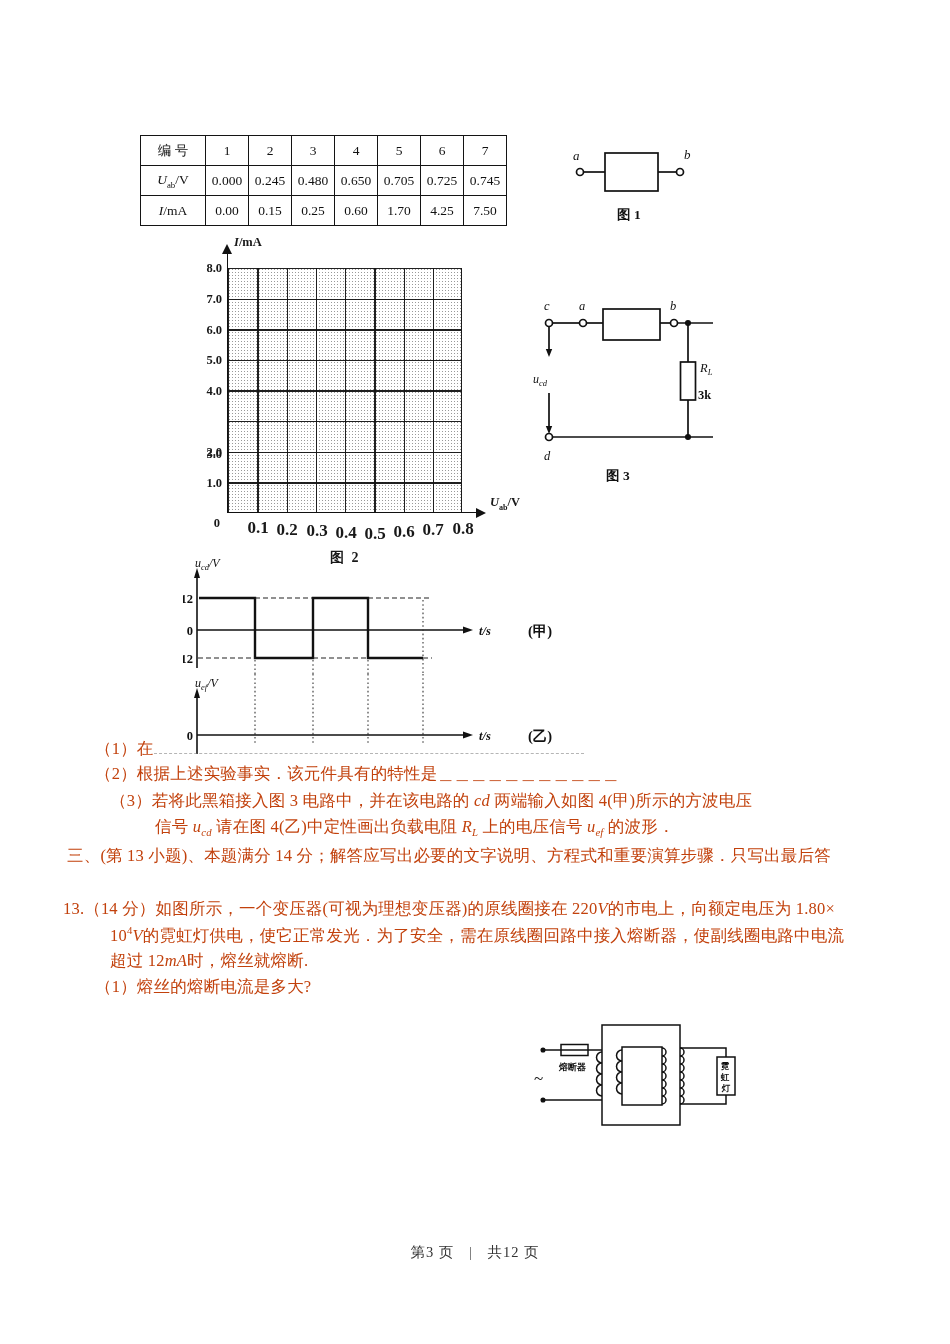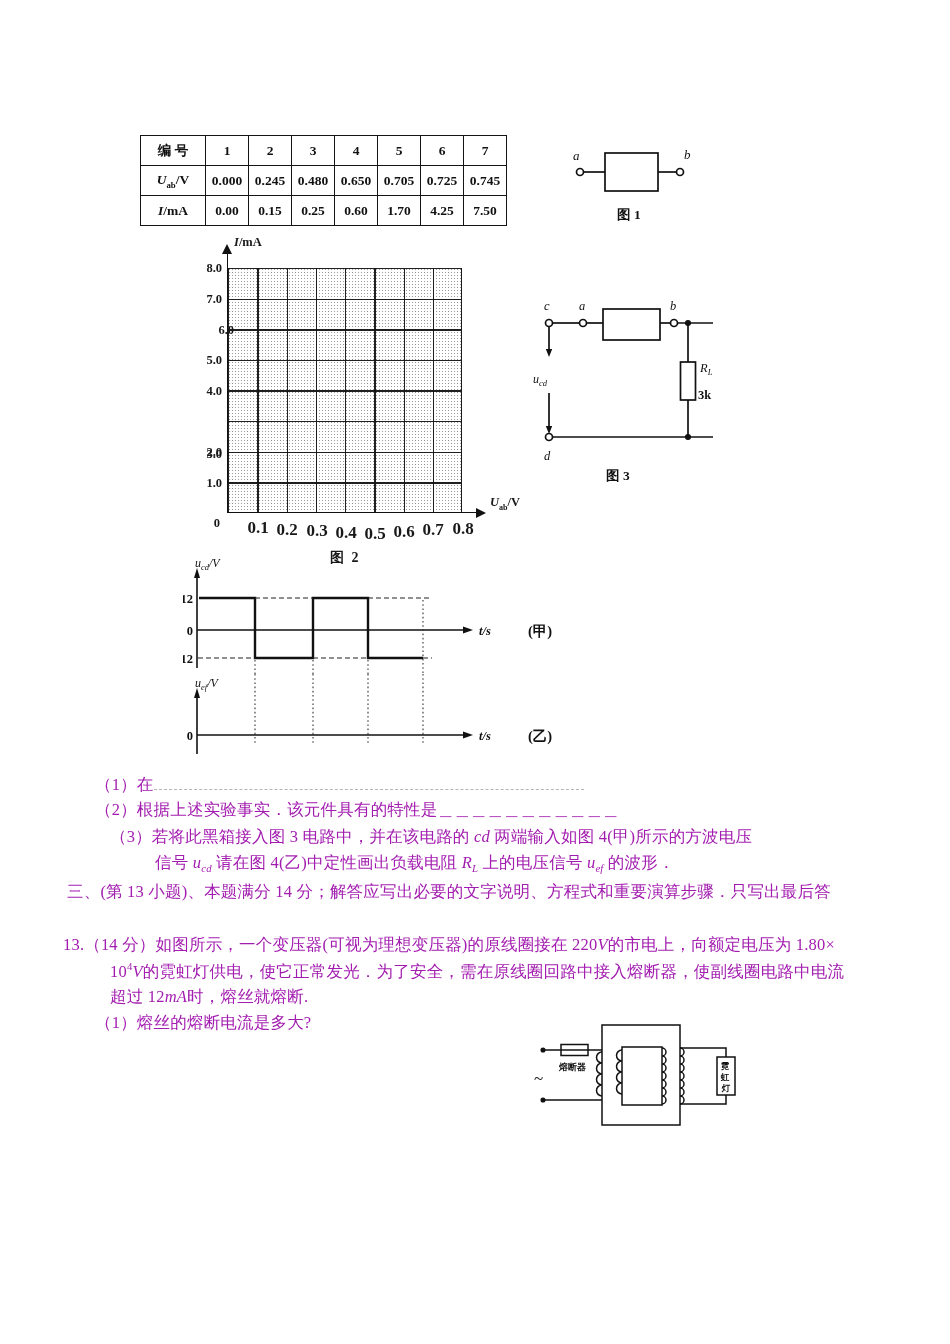--- a/index.html
+++ b/index.html
@@ -2,21 +2,21 @@
 <html><head>
 <meta charset="utf-8">
 <style>
   html,body{margin:0;padding:0;background:#fff;}
   .page{position:relative;width:950px;height:1344px;background:#fff;overflow:hidden;
         font-family:"Liberation Serif","DejaVu Serif",serif;color:#181818;}
   .abs{position:absolute;}
   
   table.dtab{border-collapse:collapse;table-layout:fixed;}
   table.dtab td{border:1.7px solid #141414;text-align:center;vertical-align:middle;
-    height:29px;font-size:13.5px;font-weight:700;padding:0;color:#111;}
+    height:29px;font-size:13.5px;font-weight:400;padding:0;color:#111;}
   table.dtab td.c0{width:64px;}
   table.dtab td.cn{width:42px;}
   .mi{font-style:italic;font-family:"Liberation Serif",serif;}
   sub{font-size:0.65em;} sup{font-size:0.65em;}
   
   .graph-wrap{position:absolute;left:190px;top:237px;width:360px;height:320px;}
   .gp{position:absolute;left:38px;top:31px;width:234px;height:245px;
       border-right:1.6px solid #1a1a1a;box-sizing:border-box;
       background-image:
         repeating-linear-gradient(to right, rgba(20,20,20,.95) 0 1.4px, transparent 1.4px 29.25px),
@@ -26,21 +26,21 @@
   .yaxis{position:absolute;left:36.5px;top:16px;width:1.8px;height:260px;background:#111;}
   .yarrow{position:absolute;left:32px;top:7px;width:0;height:0;
       border-left:5px solid transparent;border-right:5px solid transparent;border-bottom:10px solid #111;}
   .xaxis{position:absolute;left:38px;top:274.5px;width:250px;height:1.8px;background:#111;}
   .xarrow{position:absolute;left:286px;top:270.5px;width:0;height:0;
       border-top:5px solid transparent;border-bottom:5px solid transparent;border-left:10px solid #111;}
   .ytick{position:absolute;width:28px;text-align:right;font-size:12.5px;font-weight:700;}
   .xtick{position:absolute;width:28px;text-align:center;font-size:17px;font-weight:700;}
   .figcap{font-size:14px;font-weight:700;letter-spacing:2px;}
   
-  .tline{position:absolute;font-size:16.5px;white-space:nowrap;letter-spacing:.2px;color:#a21caf;margin-top:36px;}
+  .tline{position:absolute;font-size:16.5px;white-space:nowrap;letter-spacing:.2px;color:#c2410c;}
   .blank{letter-spacing:0;}
   .dots{display:inline-block;width:430px;height:12px;border-bottom:1.6px dashed rgba(120,120,120,.55);}
   
   svg text{font-family:"Liberation Serif","DejaVu Serif",serif;fill:#111;}
   .footer{position:absolute;left:0;right:0;top:1243px;text-align:center;
       font-size:14.5px;color:#333;letter-spacing:1px;}
 </style>
 </head>
 <body>
 
@@ -94,21 +94,21 @@
     <text x="64" y="79" font-size="13.5" font-weight="700">图 1</text>
   </svg>
 
   <div class="graph-wrap">
     <span class="abs" style="left:44px;top:-2px;font-size:12.5px;font-weight:700;"><span class="mi">I</span><span>/mA</span></span>
     <div class="yarrow"></div>
     <div class="yaxis"></div>
     <div class="gp"></div>
     <span class="ytick" style="left:4px;top:24px;">8.0</span>
     <span class="ytick" style="left:4px;top:55px;">7.0</span>
-    <span class="ytick" style="left:16px;top:86px;">6.0</span>
+    <span class="ytick" style="left:4px;top:86px;">6.0</span>
     <span class="ytick" style="left:4px;top:116px;">5.0</span>
     <span class="ytick" style="left:4px;top:147px;">4.0</span>
     <span class="ytick" style="left:4px;top:178px;margin-top:32px;">3.0</span>
     <span class="ytick" style="left:4px;top:208px;">2.0</span>
     <span class="ytick" style="left:4px;top:239px;">1.0</span>
     <div class="xaxis"></div>
     <div class="xarrow"></div>
     <span class="ytick" style="left:0px;top:279px;width:30px;">0</span>
     <span class="xtick" style="left:54px;top:281px;">0.1</span>
     <span class="xtick" style="left:83px;top:283px;">0.2</span>
@@ -233,14 +233,19 @@
     </g>
     <text x="1" y="66" font-size="17">~</text>
     <text x="26" y="52" font-size="9" font-weight="700">熔断器</text>
     <text x="193" y="51" font-size="8.5" font-weight="700" text-anchor="middle">
       <tspan x="193">霓</tspan>
       <tspan x="193" dy="11">虹</tspan>
       <tspan x="193" dy="11">灯</tspan>
     </text>
   </svg>
 
+  <div class="footer">
+    <span>第3 页</span>
+    <span style="margin:0 10px;color:#555;">|</span>
+    <span>共12 页</span>
+  </div>
 
 </div>
 
 </body></html>

